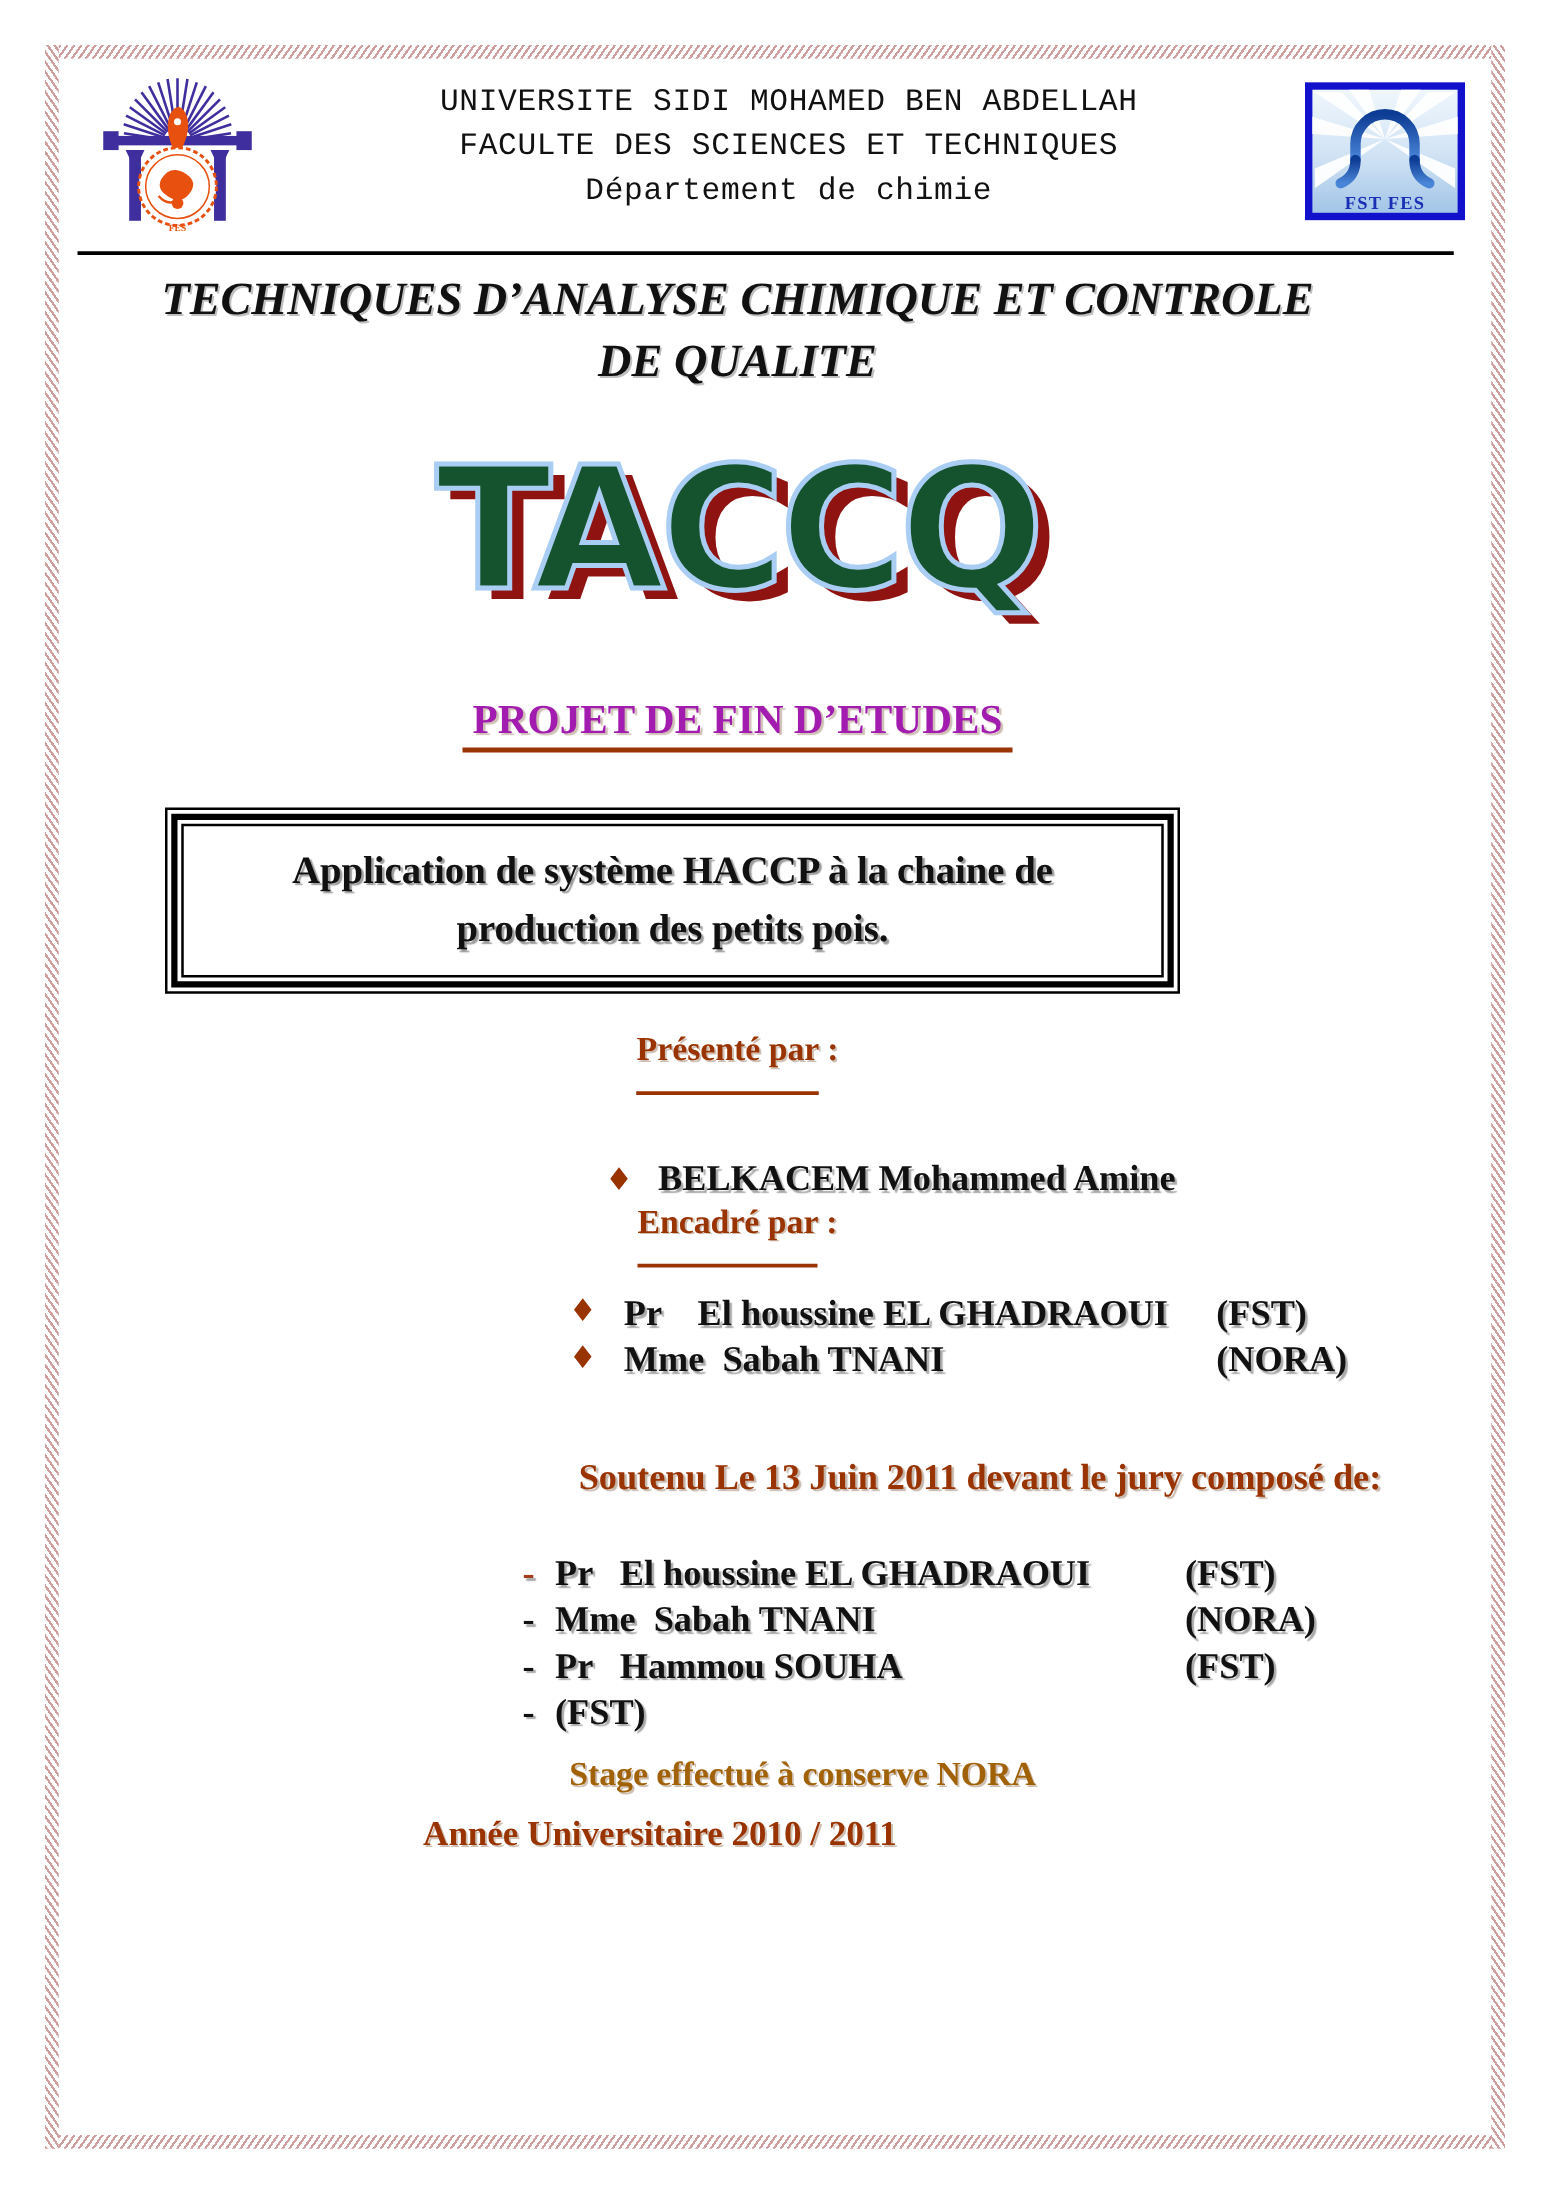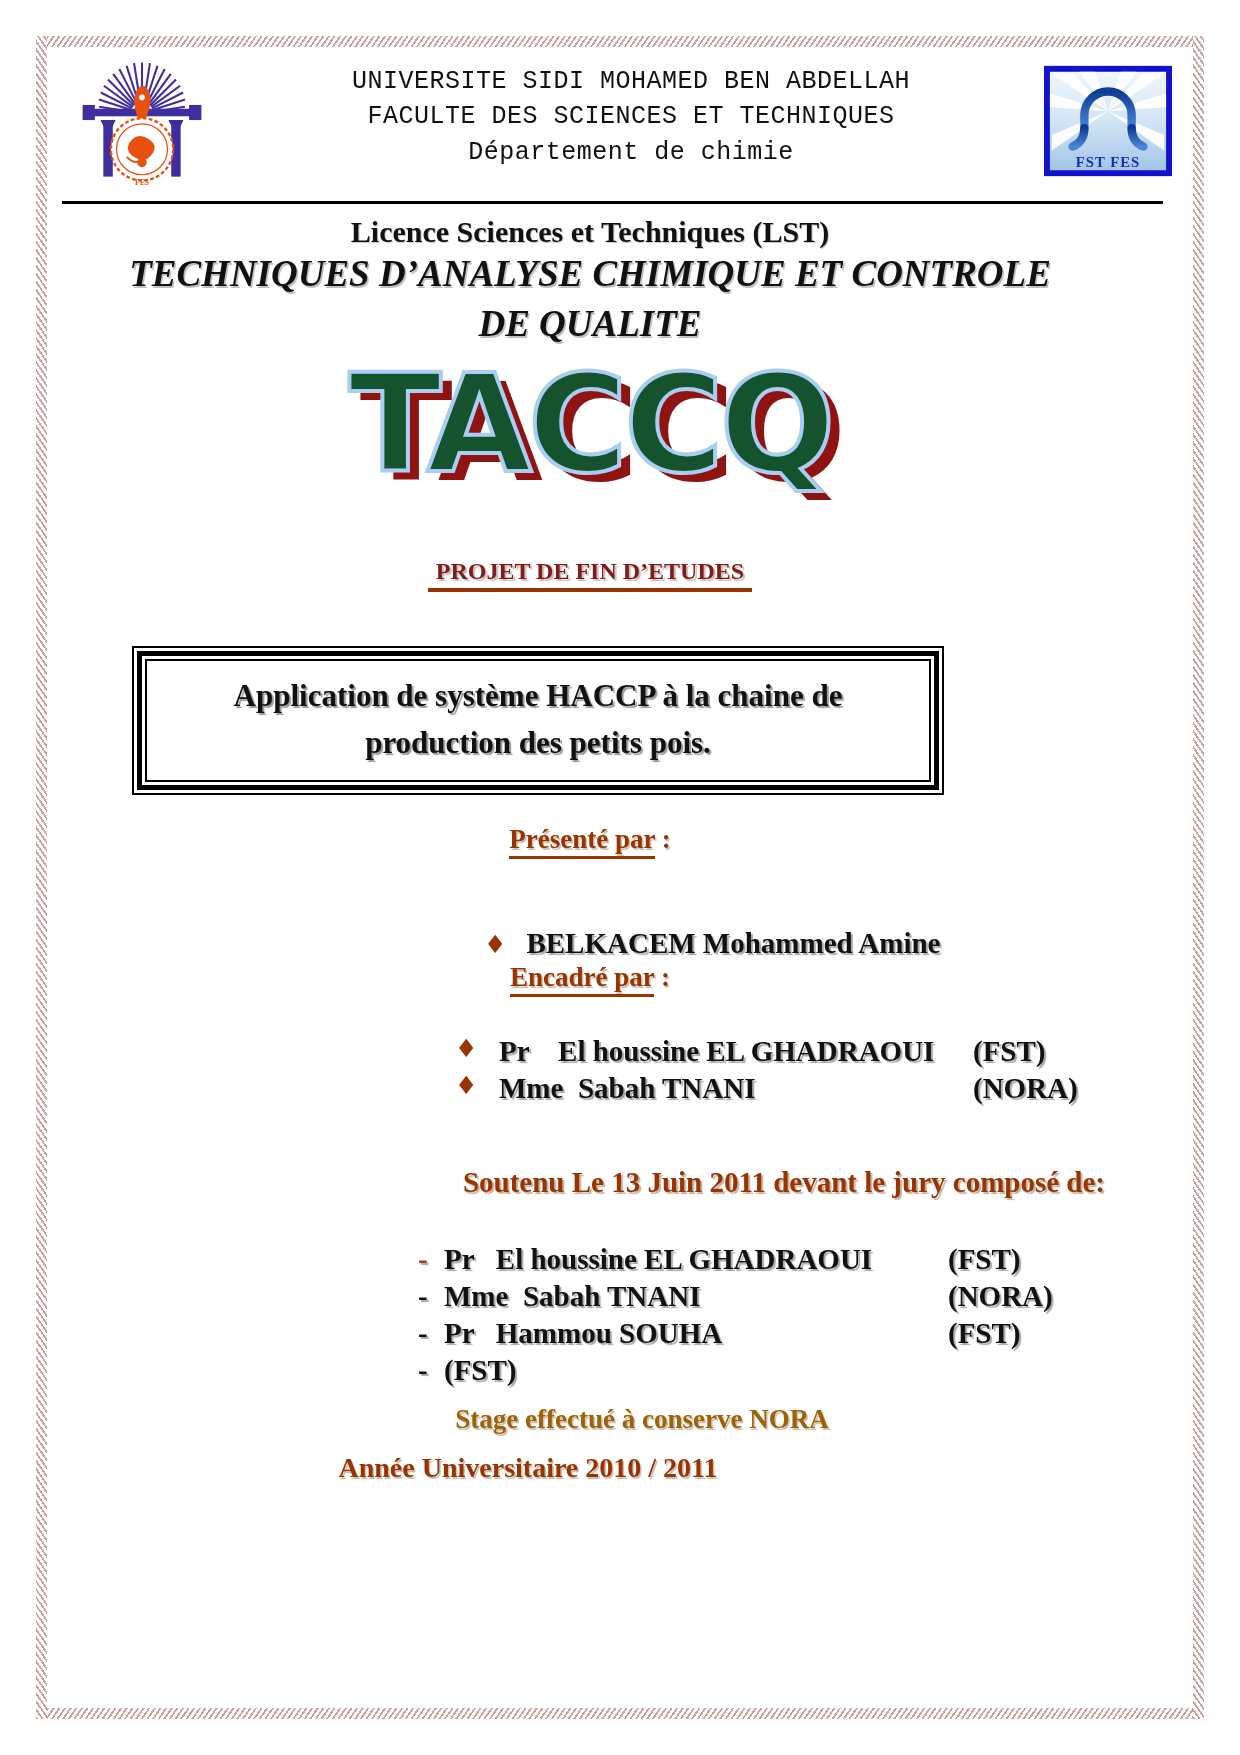--- a/index.html
+++ b/index.html
@@ -23,31 +23,31 @@
   .centered{position:absolute;left:40px;width:1100px;text-align:center;}
   .program{top:215px;}
   .program-l1{font-size:30px;font-weight:bold;text-shadow:1px 1px 0 #c8c8c8;}
   .program-l23{font-size:37px;font-weight:bold;font-style:italic;line-height:1.35;text-shadow:1.5px 1.5px 0 #c0c0c0;}
 
   .taccq{top:356px;font-family:"DejaVu Sans",sans-serif;font-weight:bold;font-size:136px;line-height:1;
          color:#14532d;-webkit-text-stroke:4px #a9cdf3;letter-spacing:-4px;
          text-shadow:11px 9px 0 #8f1310;}
 
   .projet{top:558px;}
-  .projet span{display:inline-block;font-size:24px;font-weight:bold;color:#7f1d1d;
+  .projet span{display:inline-block;font-size:33px;font-weight:bold;color:#a21caf;
                border-bottom:4px solid #993300;padding:0 8px 3px;text-shadow:2px 2px 1px #cdbdb2;}
 
   .titlebox{position:absolute;top:646px;left:132px;width:812px;box-sizing:border-box;
             border:2px solid #000;padding:3px;background:#fff;}
   .titlebox .mid{border:5px solid #000;padding:3px;}
   .titlebox .inner{border:2px solid #000;padding:12px 18px 14px;text-align:center;}
   .title-text{font-size:31px;font-weight:bold;line-height:1.5;text-shadow:2px 2px 1px #9a9a9a;}
 
   .seclabel{font-size:27px;font-weight:bold;color:#993300;text-shadow:1.5px 1.5px 0 #d0c0b4;}
-  .seclabel .u{border-bottom:3px solid #993300;padding-bottom:2px;}
+  .seclabel .u{border-bottom:3px solid #993300;padding-bottom:19px;}
   .presente{top:824px;}
   .encadre{top:962px;}
 
   .candidate{position:absolute;top:894px;left:455px;font-size:29px;font-weight:bold;
              text-shadow:2px 2px 1px #a8a8a8;white-space:pre;}
   .bullet{color:#993300;font-size:25px;margin-right:20px;text-shadow:none;font-family:"DejaVu Sans",sans-serif;}
 
   .supblock{position:absolute;top:1033px;left:455px;}
   .suprow{display:flex;font-size:29px;font-weight:bold;line-height:1.26;text-shadow:2px 2px 1px #a8a8a8;}
   .suprow .sname{width:474px;white-space:pre;}
@@ -150,21 +150,20 @@
         <path d="M41,63 Q41,77 29,82"></path>
         <path d="M89,63 Q89,77 101,82"></path>
       </g>
       <text x="65" y="103" text-anchor="middle" font-size="15" font-weight="bold" fill="#1b2fb5" letter-spacing="1" font-family="Liberation Serif, serif">FST FES</text>
     </svg>
   </div>
 
   <div class="rule"></div>
 
   <div class="centered program">
-    <div class="program-l1">Licence Sciences et Techniques (LST)</div>
     <div class="program-l23">TECHNIQUES D’ANALYSE CHIMIQUE ET CONTROLE</div>
     <div class="program-l23">DE QUALITE</div>
   </div>
 
   <div class="centered taccq">TACCQ</div>
 
   <div class="centered projet">
     <span>PROJET DE FIN D’ETUDES</span>
   </div>
 

